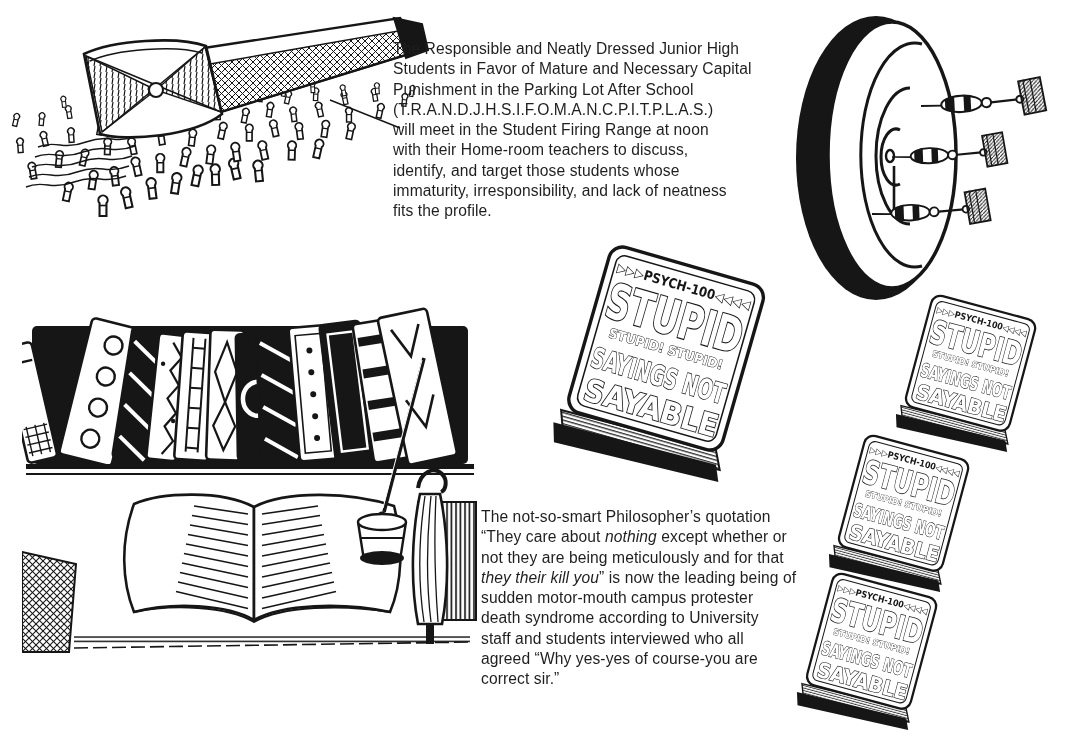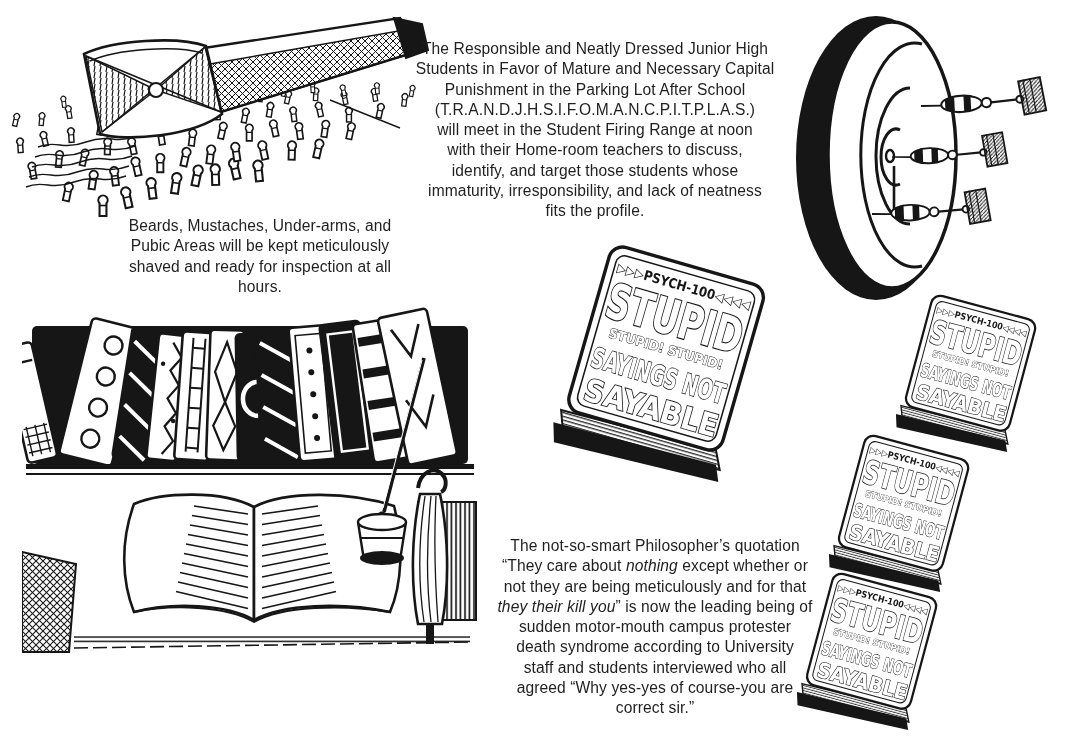--- a/index.html
+++ b/index.html
@@ -1,28 +1,28 @@
 <!DOCTYPE html>
 <html><head>
 <meta charset="utf-8">
 <style>
   html,body{margin:0;padding:0;background:#ffffff;}
   .canvas{position:relative;width:1080px;height:745px;background:#ffffff;overflow:hidden;
           font-family:"Liberation Sans", sans-serif;color:#1f1f1f;}
-  .txt{position:absolute;text-align:center;font-size:15.6px;line-height:20.3px;
+  .txt{position:absolute;font-size:15.6px;line-height:20.3px;
        white-space:pre-line;letter-spacing:.1px;}
   .txt em{font-style:italic;}
   svg{position:absolute;display:block;}
   #horn-svg{left:8px;top:6px;}
   #dart-svg{left:788px;top:8px;}
   #shelf-svg{left:22px;top:302px;}
   #books-svg{left:0;top:0;pointer-events:none;}
   #blk-junior{left:393px;top:39px;width:404px;}
   #blk-shave{left:95px;top:216px;width:330px;}
-  #blk-philo{left:481px;top:536px;width:348px;}
+  #blk-philo{left:481px;top:507px;width:348px;}
   #blk-ban{left:24px;top:651px;width:462px;}
 </style>
 </head>
 <body>
 
 <div class="canvas">
 
   <svg id="horn-svg" width="430" height="220" viewBox="0 0 430 220">
     <defs>
       <pattern id="vhat" width="6" height="6" patternUnits="userSpaceOnUse">
@@ -557,24 +557,20 @@
 
   <div class="txt" id="blk-junior">The Responsible and Neatly Dressed Junior High
 Students in Favor of Mature and Necessary Capital
 Punishment in the Parking Lot After School
 (T.R.A.N.D.J.H.S.I.F.O.M.A.N.C.P.I.T.P.L.A.S.)
 will meet in the Student Firing Range at noon
 with their Home-room teachers to discuss,
 identify, and target those students whose
 immaturity, irresponsibility, and lack of neatness
 fits the profile.</div>
-  <div class="txt" id="blk-shave">Beards, Mustaches, Under-arms, and
-Pubic Areas will be kept meticulously
-shaved and ready for inspection at all
-hours.</div>
   <div class="txt" id="blk-philo"><span>The not-so-smart Philosopher’s quotation
 “They care about </span><em>nothing</em><span> except whether or
 not they are being meticulously and for that
 </span><em>they their kill you</em><span>” is now the leading being of
 sudden motor-mouth campus protester
 death syndrome according to University
 staff and students interviewed who all
 agreed “Why yes-yes of course-you are
 correct sir.”</span></div>
 

